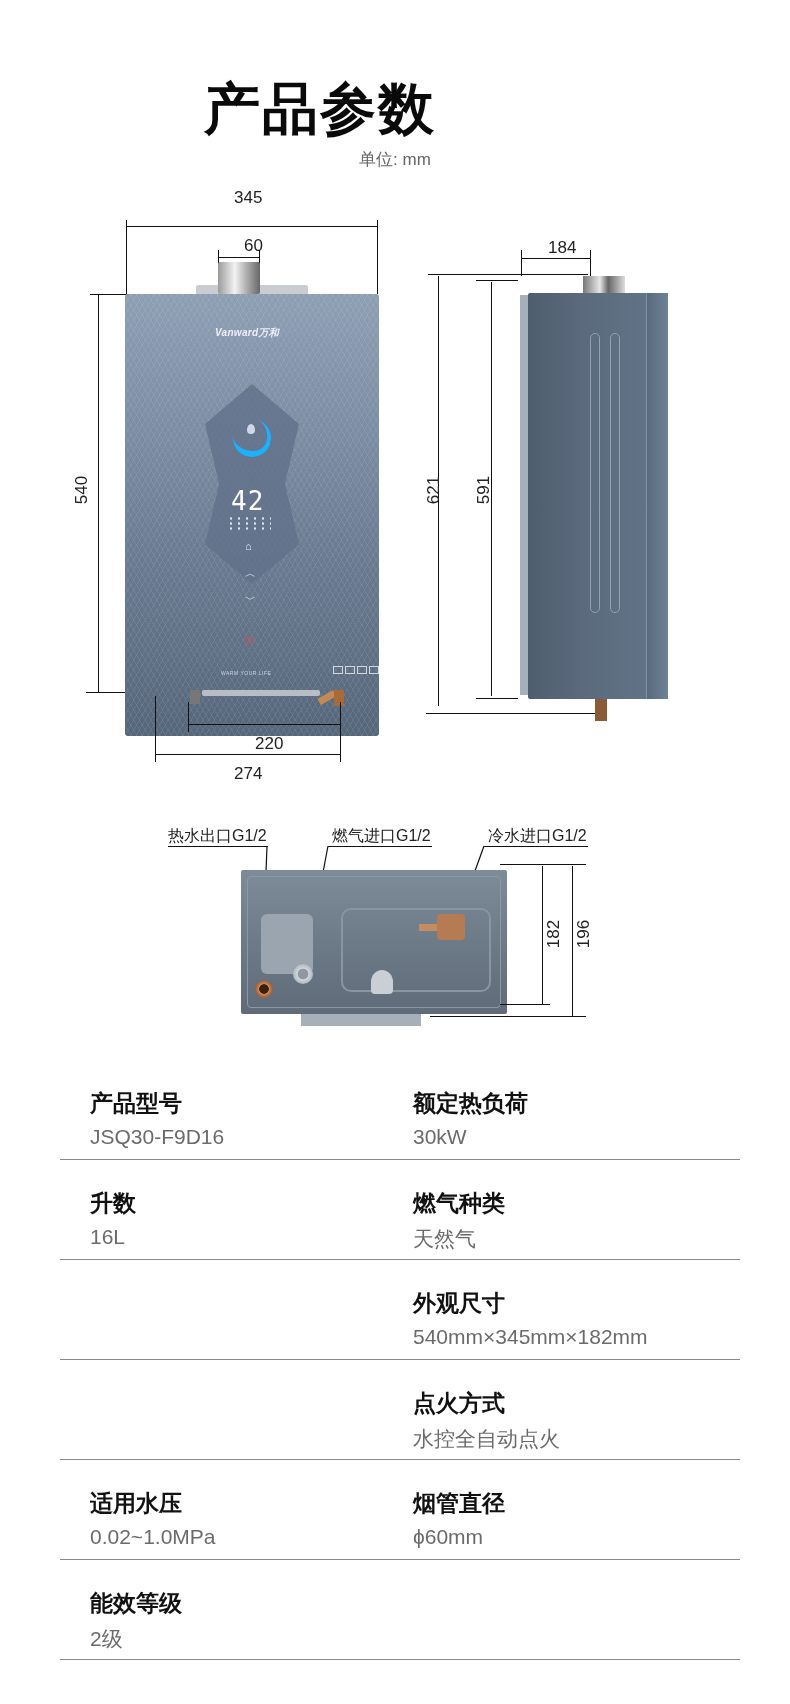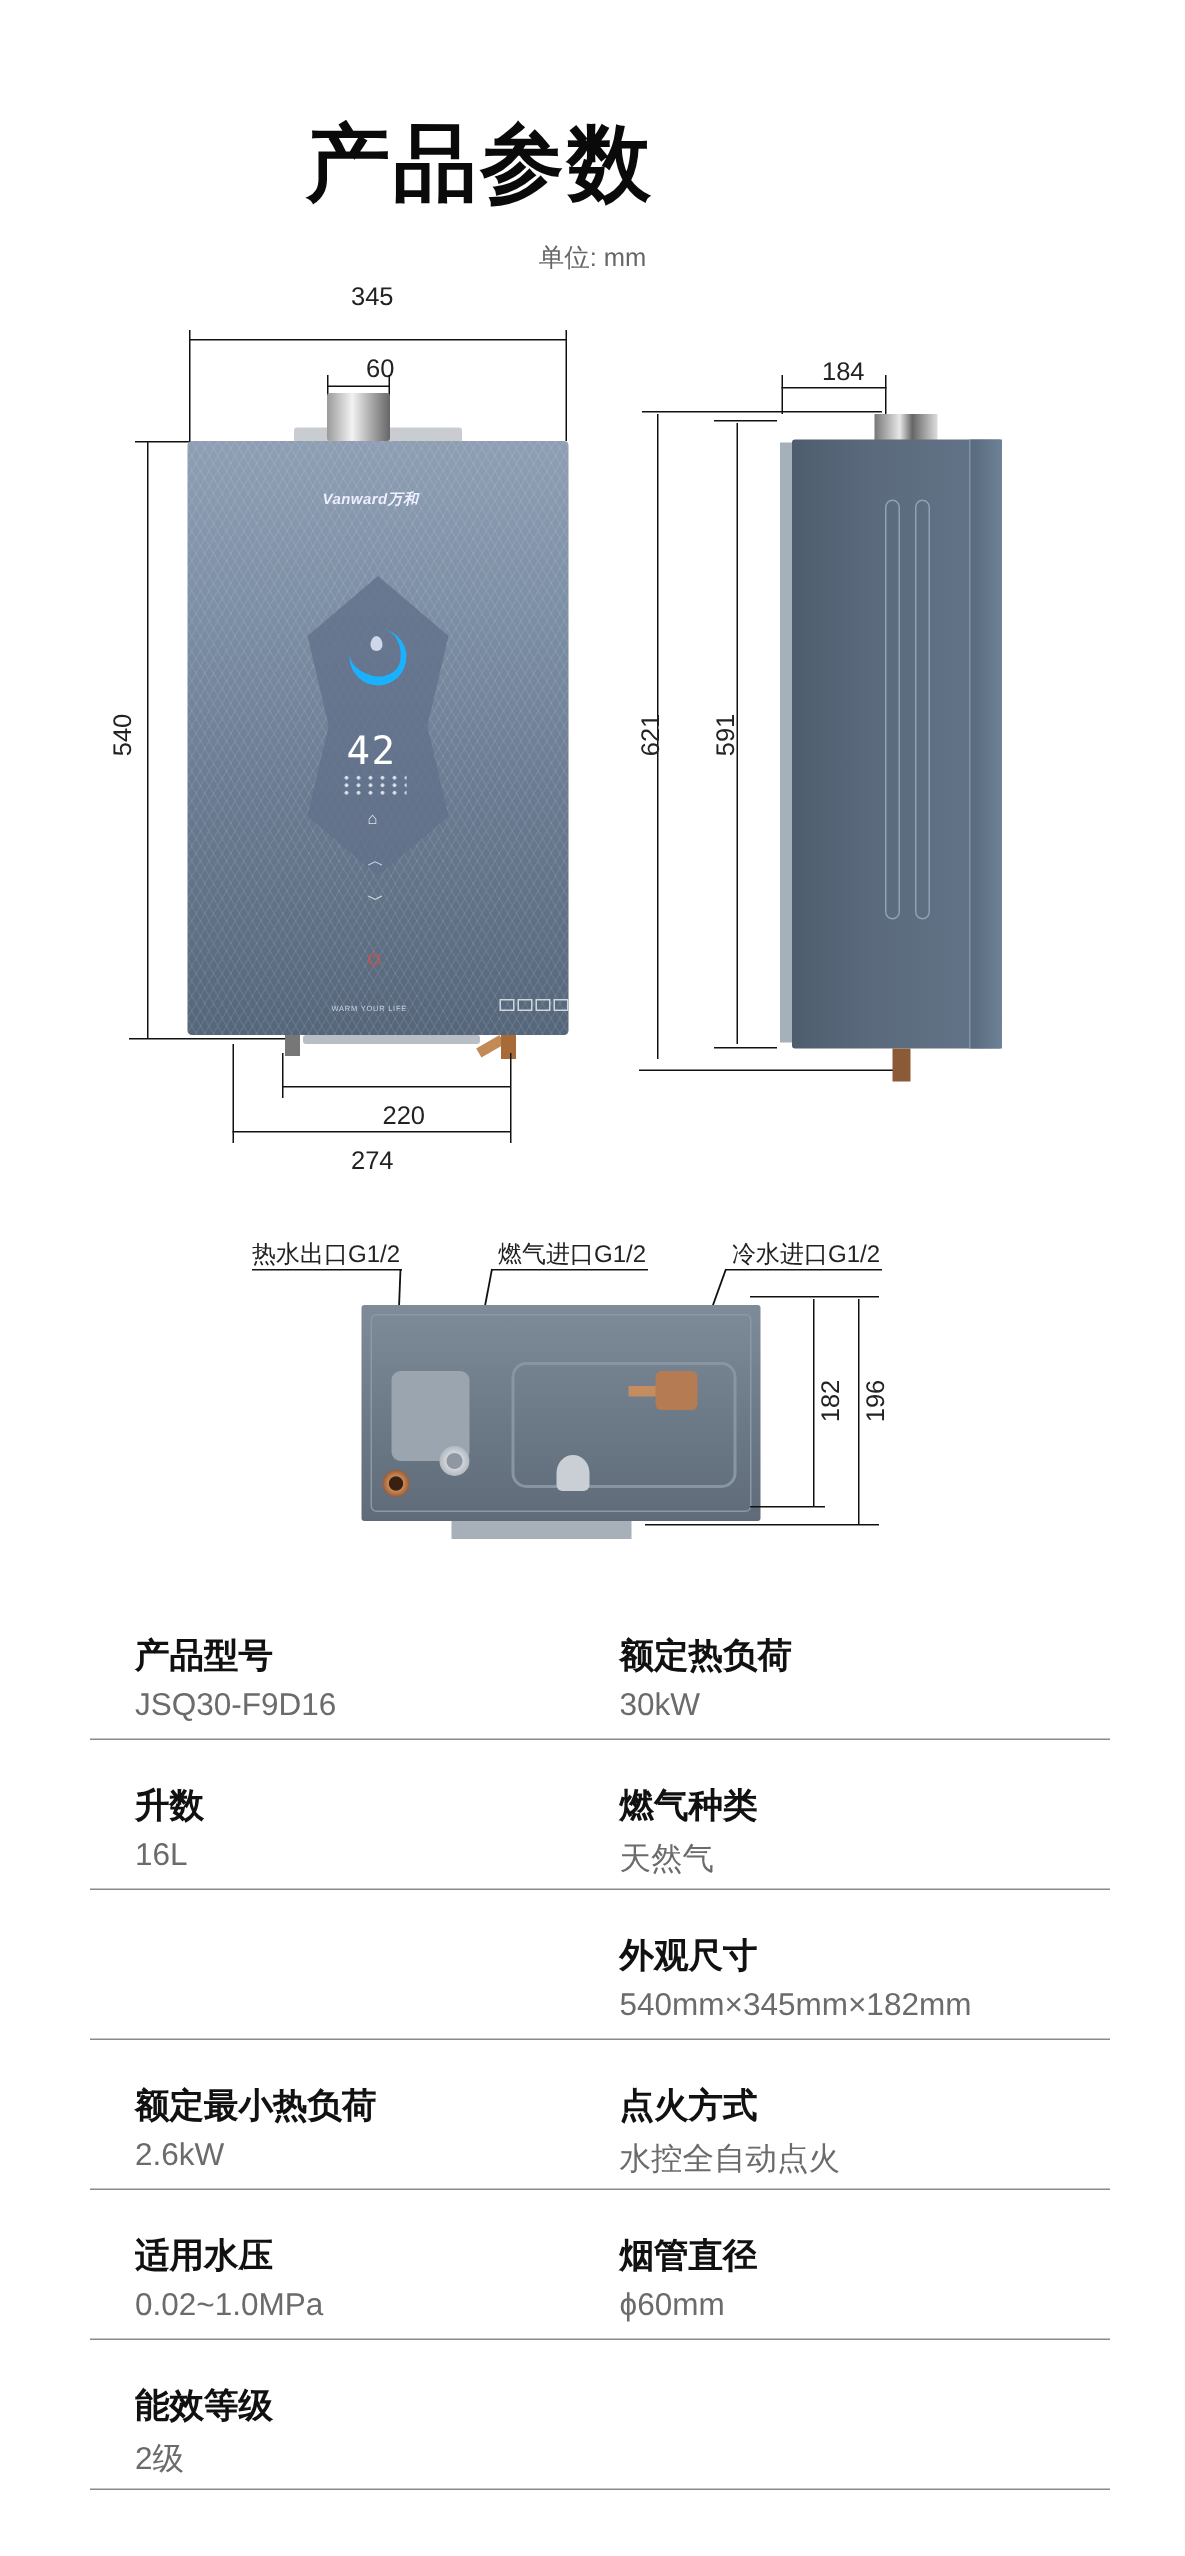--- a/index.html
+++ b/index.html
@@ -1,30 +1,30 @@
 <!DOCTYPE html>
 <html><head>
 <meta charset="utf-8">
 <style>
   * { margin:0; padding:0; box-sizing:border-box; }
   html, body { width:790px; height:1704px; background:#ffffff; overflow:hidden; }
   body { position:relative; font-family:"Liberation Sans","DejaVu Sans",sans-serif; color:#111; }
   .abs { position:absolute; }
 
   .title { left:0; width:640px; top:72px; text-align:center; font-size:56px; font-weight:bold; letter-spacing:2px; color:#0a0a0a; font-family:"DejaVu Sans",sans-serif; }
-  .unit { left:0; width:790px; top:160px; text-align:center; font-size:17px; color:#666; }
+  .unit { left:0; width:790px; top:148px; text-align:center; font-size:17px; color:#666; }
 
   .dim { font-size:17px; color:#222; font-family:"Liberation Sans",sans-serif; }
   .dim-v { transform:rotate(-90deg); transform-origin:center; }
 
   .hline { height:1.3px; background:#111; }
   .vline { width:1.3px; background:#111; }
 
   
-  .front-body { left:125px; top:294px; width:254px; height:396px;
+  .front-body { left:125px; top:294px; width:254px; height:442px;
     background:linear-gradient(180deg,#8e9fb4 0%,#7c8ea4 30%,#6a7b91 60%,#56667a 100%);
     border-radius:3px; overflow:hidden; }
   .front-body::before { content:""; position:absolute; inset:0;
     background:
       repeating-linear-gradient(60deg, rgba(255,255,255,0.07) 0 1px, transparent 1px 5px),
       repeating-linear-gradient(-60deg, rgba(255,255,255,0.07) 0 1px, transparent 1px 5px); }
   .front-center { left:80px; top:90px; width:94px; height:200px; background:#62718a; clip-path:polygon(50% 0,100% 20%,85% 50%,100% 80%,50% 100%,0 80%,15% 50%,0 20%); opacity:0.8; }
   .flue { left:218px; top:262px; width:42px; height:32px; background:linear-gradient(90deg,#9a9a9a,#f2f2f2 40%,#aaa 70%,#666); border-radius:2px; }
   .flue-base { left:196px; top:285px; width:112px; height:10px; background:#c9cdd2; border-radius:2px; }
   .logo { left:90px; top:32px; font-size:10px; color:#eef; font-style:italic; font-weight:bold; letter-spacing:0.3px; }
@@ -217,24 +217,20 @@
         <div class="spec-value">天然气</div>
       </div>
   </div>
   <div class="spec-row">
     <div class="spec-cell c2">
         <div class="spec-label">外观尺寸</div>
         <div class="spec-value">540mm×345mm×182mm</div>
       </div>
   </div>
   <div class="spec-row">
-    <div class="spec-cell c1">
-        <div class="spec-label">额定最小热负荷</div>
-        <div class="spec-value">2.6kW</div>
-      </div>
     <div class="spec-cell c2">
         <div class="spec-label">点火方式</div>
         <div class="spec-value">水控全自动点火</div>
       </div>
   </div>
   <div class="spec-row">
     <div class="spec-cell c1">
         <div class="spec-label">适用水压</div>
         <div class="spec-value">0.02~1.0MPa</div>
       </div>

